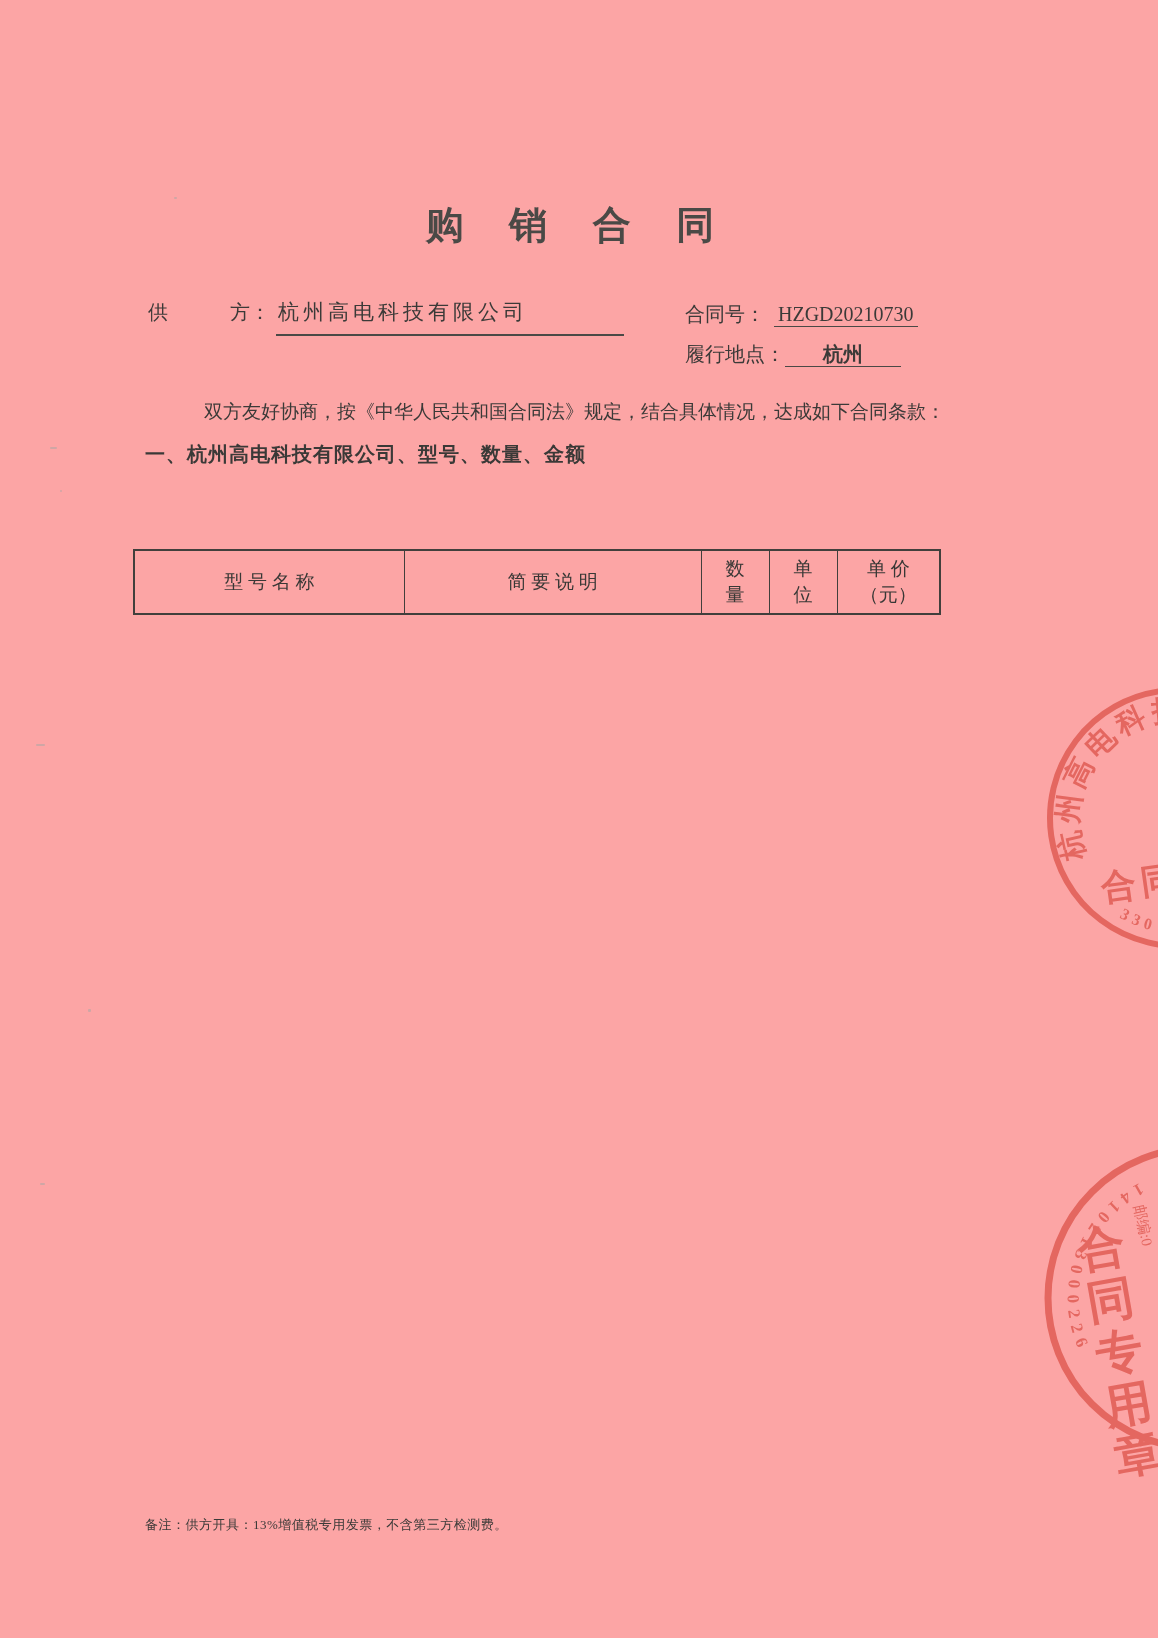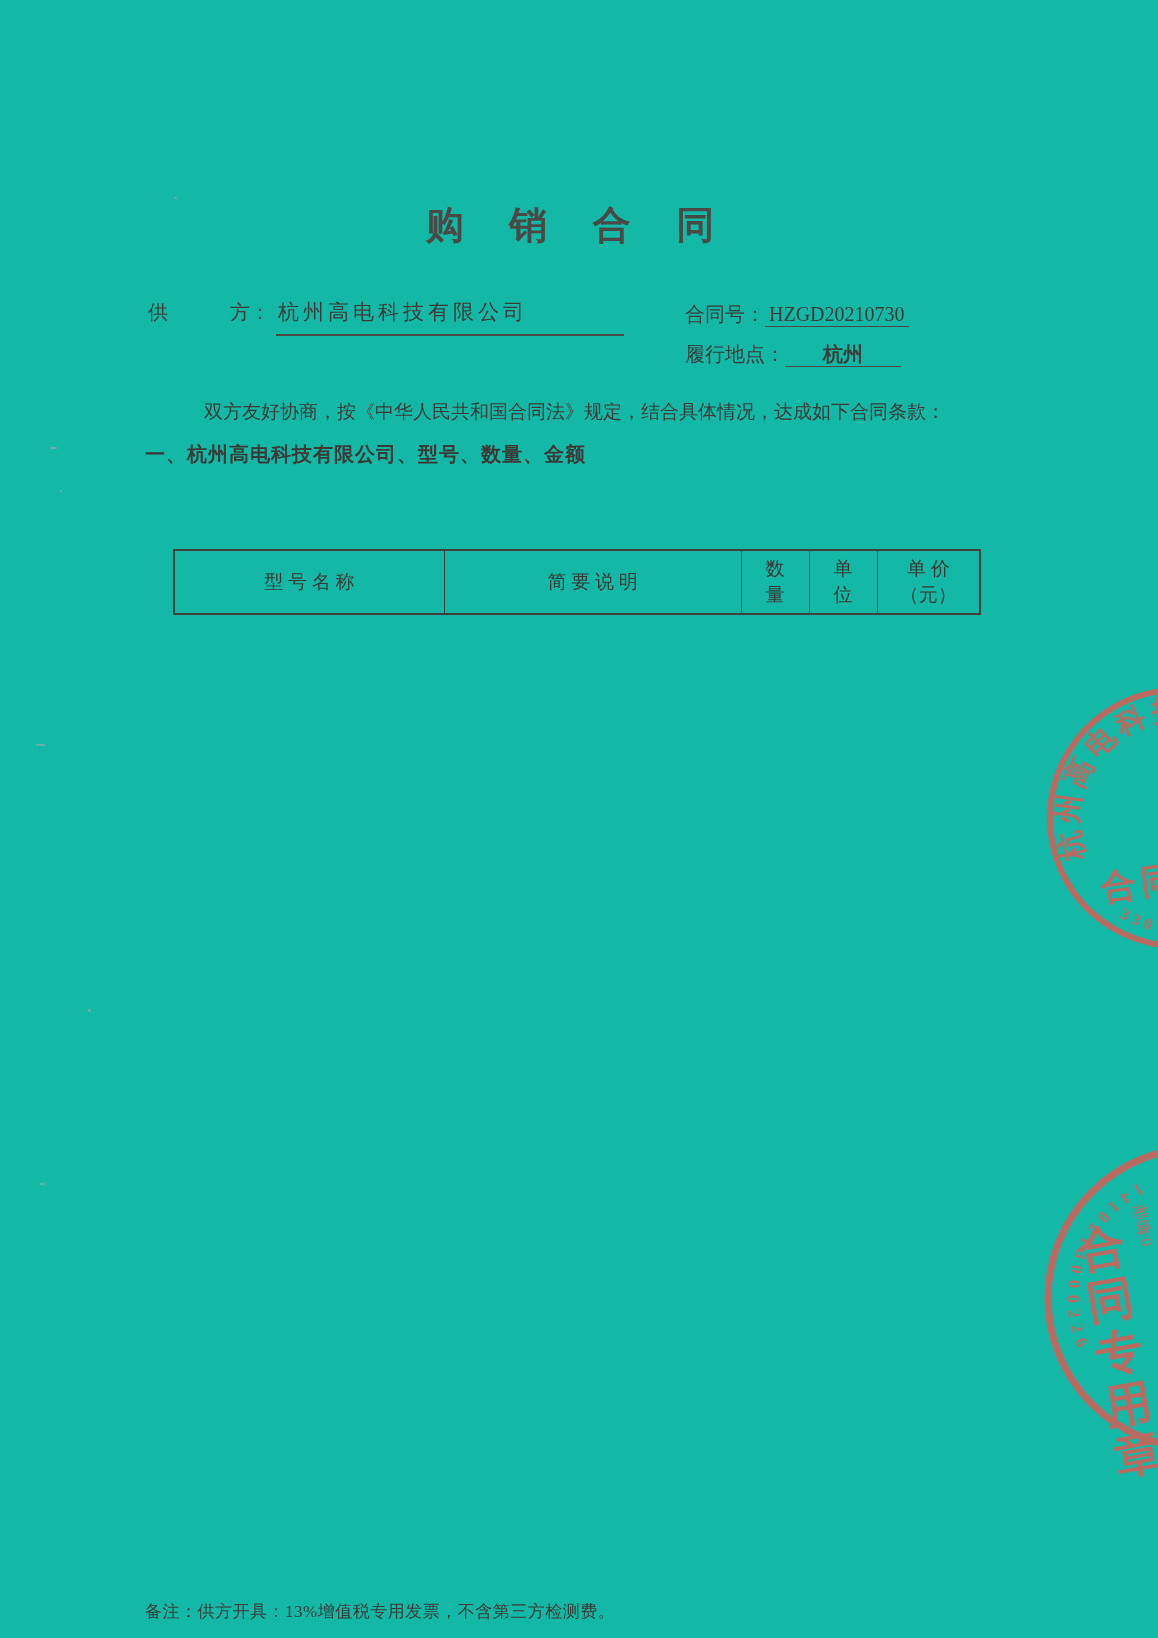--- a/index.html
+++ b/index.html
@@ -1,19 +1,19 @@
 <!DOCTYPE html>
 <html><head>
 <meta charset="utf-8">
 <style>
   html,body{margin:0;padding:0;background:#ffffff;}
   .page{
     position:relative;
     width:1158px;height:1638px;
-    background:#14b8a6;
+    background:#fca5a5;
     overflow:hidden;
     font-family:"Liberation Serif","DejaVu Serif",serif;
     color:#3b3a38;
   }
   
   .doc-title{
     position:absolute;top:200px;left:0;width:100%;
     text-align:center;
     font-size:38px;font-weight:600;
     letter-spacing:18px;
@@ -32,46 +32,46 @@
   }
   .redact{
     display:inline-block;
     background:
       repeating-linear-gradient(90deg, rgba(190,190,190,0.55) 0 9px, rgba(238,238,238,0.45) 9px 18px),
       repeating-linear-gradient(0deg, #e6e5e4 0 9px, #f1f0ef 9px 18px);
   }
   .redact-buyer{width:240px;height:38px;vertical-align:-12px;}
   .parties-right{position:absolute;left:685px;top:294px;font-size:20px;}
   .pr-row{height:40px;line-height:40px;white-space:nowrap;}
-  .u-line{border-bottom:1.5px solid #4a4946;padding:0 4px 1px 4px;}
+  .u-line{border-bottom:1.5px solid #4a4946;padding:0 4px 1px 4px;margin-left:9px;}
   .u-place{border-bottom:1.5px solid #4a4946;padding:0 38px 1px 38px;font-weight:bold;}
   
   .intro{
     position:absolute;left:145px;top:398px;width:800px;
     font-size:19px;line-height:28px;text-indent:38px;text-align:right;
   }
   .section-title{
     position:absolute;left:145px;top:441px;
     font-size:20px;font-weight:bold;letter-spacing:1px;color:#3a3937;
   }
   
   .items{
     position:absolute;left:133px;top:549px;
     width:806px;border-collapse:collapse;
     table-layout:fixed;
     font-size:18px;color:#393836;
   }
   .items th,.items td{border:1.6px solid #413f3c;}
-  .items{border:2.2px solid #413f3c;margin-left:40px;}
+  .items{border:2.2px solid #413f3c;}
   .items thead th{
     height:60px;font-weight:500;font-size:19px;
     text-align:center;white-space:pre-line;line-height:26px;
   }
   
-  .remark{position:absolute;left:145px;top:1600px;font-size:17px;letter-spacing:0.5px;}
+  .remark{position:absolute;left:145px;top:1516px;font-size:13px;letter-spacing:0.5px;}
   
   .stamp{position:absolute;pointer-events:none;}
   .stamp1{left:1018px;top:668px;}
   .stamp2{left:1030px;top:1128px;}
   
   .speck{position:absolute;background:#a9a8a6;opacity:0.55;border-radius:1px;}
 </style>
 </head>
 <body>
 

